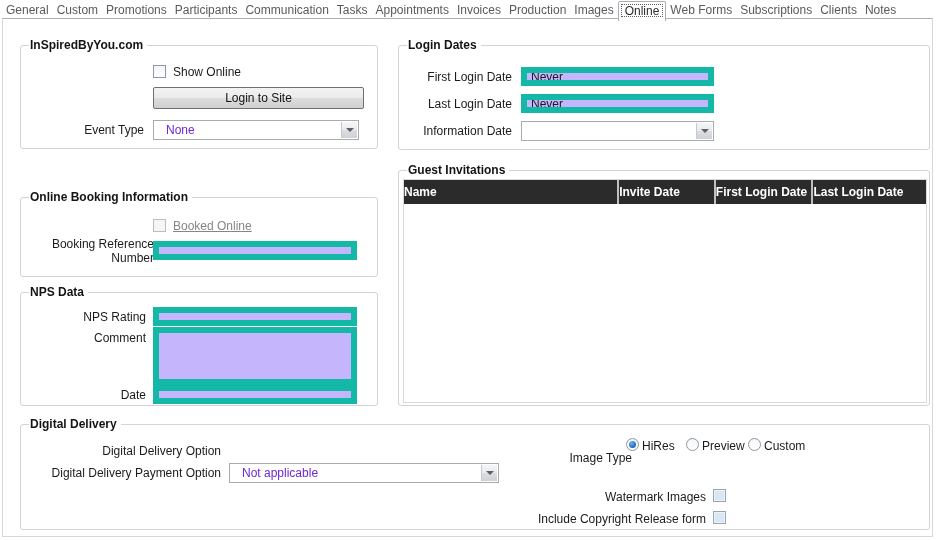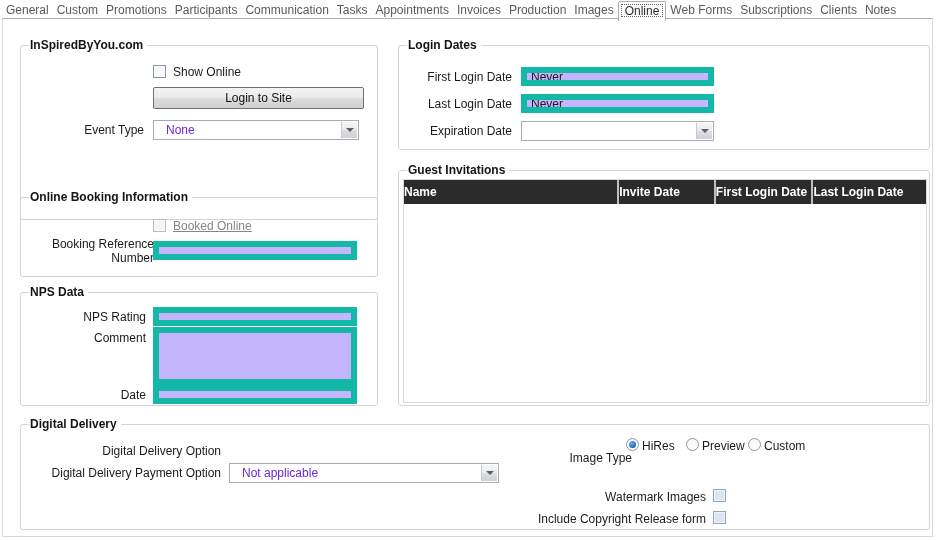--- a/index.html
+++ b/index.html
@@ -81,21 +81,21 @@
     <div class="tab selected">
       <span>Online</span>
       <span class="focus-rect"></span>
     </div>
     <div class="tab">Web Forms</div>
     <div class="tab">Subscriptions</div>
     <div class="tab">Clients</div>
     <div class="tab">Notes</div>
   </div>
 
-  <div class="gb" style="left:20px; top:45px; width:358px; height:175px;">
+  <div class="gb" style="left:20px; top:45px; width:358px; height:104px;">
     <span class="gb-title">InSpiredByYou.com</span>
     <span class="checkbox" style="left:132px; top:19px;"></span>
     <span class="lbl" style="left:152px; top:19px;">Show Online</span>
     <button class="btn" style="left:132px; top:41px; width:211px; height:22px;">Login to Site</button>
     <span class="lbl right" style="left:0; top:77px; width:123px;">Event Type</span>
     <div class="combo" style="left:132px; top:74px; width:206px; height:20px;">
       <span class="combo-text">None</span>
       <span class="combo-arrow">
           <i></i>
         </span>
@@ -119,21 +119,21 @@
     <span class="lbl right" style="left:0; top:95px; width:125px;">Date</span>
     <input class="textbox" style="left: 132px; top: 92px; width: 204px; height: 19px;" value="">
   </div>
 
   <div class="gb" style="left:398px; top:45px; width:532px; height:105px;">
     <span class="gb-title">Login Dates</span>
     <span class="lbl right" style="left:0; top:24px; width:113px;">First Login Date</span>
     <input class="textbox" style="left: 122px; top: 21px; width: 193px; height: 19px;" value="Never">
     <span class="lbl right" style="left:0; top:51px; width:113px;">Last Login Date</span>
     <input class="textbox" style="left: 122px; top: 48px; width: 193px; height: 19px;" value="Never">
-    <span class="lbl right" style="left:0; top:78px; width:113px;">Expiration Date</span>
+    <span class="lbl right" style="left:0; top:78px; width:113px;">Information Date</span>
     <div class="combo" style="left:122px; top:75px; width:193px; height:20px;">
       <span class="combo-text"></span>
       <span class="combo-arrow">
           <i></i>
         </span>
     </div>
   </div>
 
   <div class="gb" style="left:398px; top:170px; width:532px; height:236px;">
     <span class="gb-title">Guest Invitations</span>

